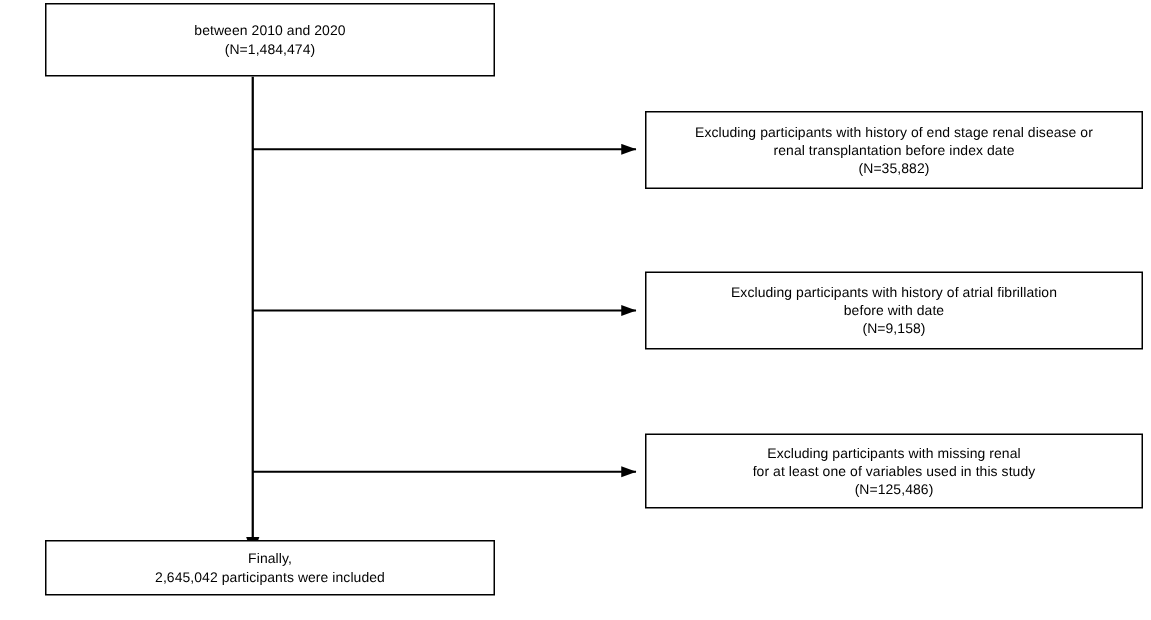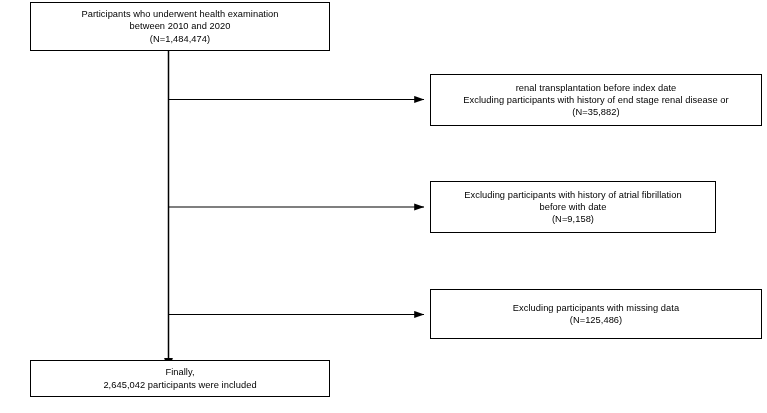--- a/index.html
+++ b/index.html
@@ -56,21 +56,21 @@
   
   #box-exclusion-1 {
     left: 430px;
     top: 74px;
     width: 332px;
     height: 52px;
   }
   #box-exclusion-2 {
     left: 430px;
     top: 181px;
-    width: 286px;
+    width: 332px;
     height: 52px;
     align-items: center;
   }
   #box-exclusion-3 {
     left: 430px;
     top: 289px;
     width: 332px;
     height: 50px;
   }
   
@@ -99,39 +99,39 @@
     <line x1="168.5" y1="51" x2="168.5" y2="370" stroke="#000000" stroke-width="1.5" marker-end="url(#arrow-down)"></line>
 
     <line x1="168.5" y1="99.5" x2="424" y2="99.5" stroke="#000000" stroke-width="1.2" marker-end="url(#arrow-right)"></line>
 
     <line x1="168.5" y1="207" x2="424" y2="207" stroke="#000000" stroke-width="1.2" marker-end="url(#arrow-right)"></line>
 
     <line x1="168.5" y1="314.5" x2="424" y2="314.5" stroke="#000000" stroke-width="1.2" marker-end="url(#arrow-right)"></line>
   </svg>
 
   <div class="node-box" id="box-cohort">
-    <span class="node-line">Participants who underwent health examination</span>
     <span class="node-line">between 2010 and 2020</span>
     <span class="node-line">(N=1,484,474)</span>
   </div>
 
   <div class="node-box" id="box-exclusion-1">
+    <span class="node-line">Excluding participants with history of end stage renal disease or</span>
     <span class="node-line">renal transplantation before index date</span>
-    <span class="node-line">Excluding participants with history of end stage renal disease or</span>
     <span class="node-line">(N=35,882)</span>
   </div>
 
   <div class="node-box" id="box-exclusion-2">
     <span class="node-line">Excluding participants with history of atrial fibrillation</span>
     <span class="node-line">before with date</span>
     <span class="node-line">(N=9,158)</span>
   </div>
 
   <div class="node-box" id="box-exclusion-3">
-    <span class="node-line">Excluding participants with missing data</span>
+    <span class="node-line">Excluding participants with missing renal</span>
+    <span class="node-line">for at least one of variables used in this study</span>
     <span class="node-line">(N=125,486)</span>
   </div>
 
   <div class="node-box" id="box-final">
     <span class="node-line">Finally,</span>
     <span class="node-line">2,645,042 participants were included</span>
   </div>
 
 </div>
 

